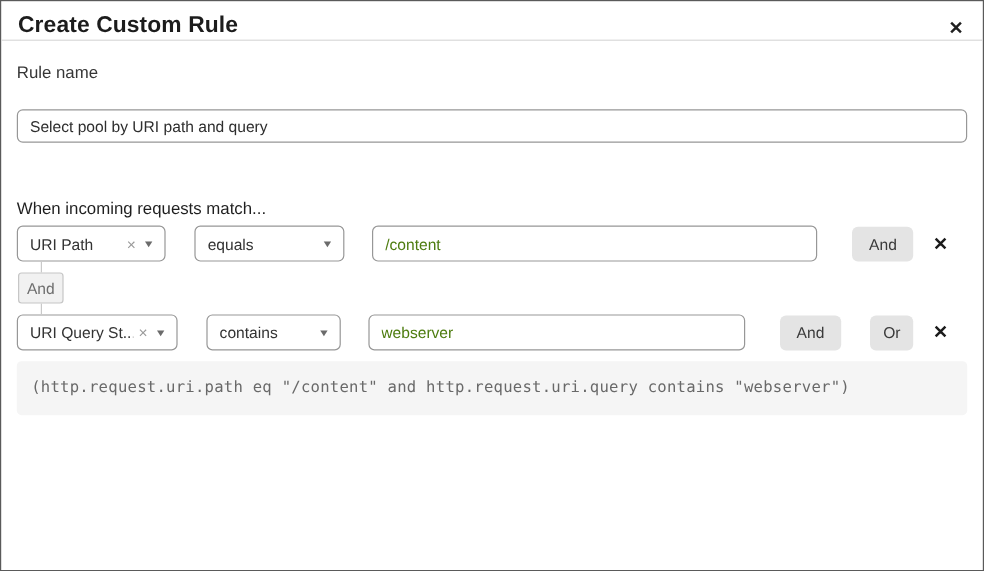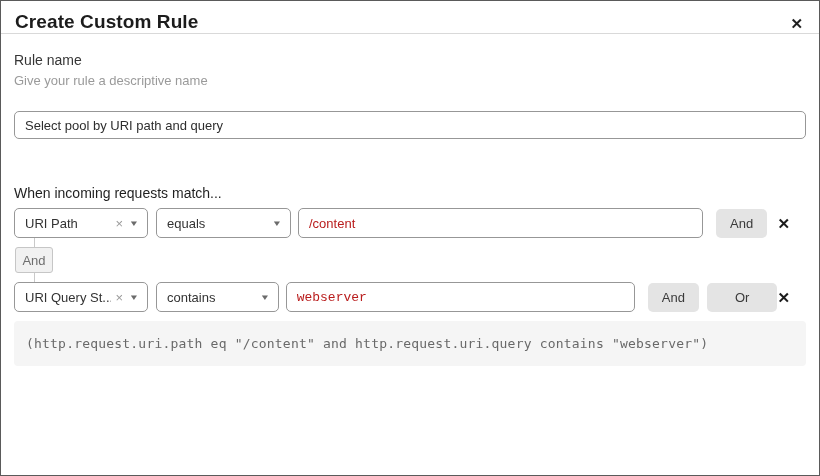--- a/index.html
+++ b/index.html
@@ -31,46 +31,46 @@
     margin-top:23px; width:100%; height:28px;
     border:1px solid #979797; border-radius:5px;
     padding:0 10px; font-size:13px; color:#2e2e2e;
     font-family:"Liberation Sans", sans-serif; outline:none; display:block;
   }
   
   .match-heading { margin-top:46px; font-size:14px; font-weight:400; color:#1f1f1f; }
   .col-labels { display:flex; margin-top:16px; font-size:13px; color:#404040; }
   .col-labels .col-field    { width:142px; }
   .col-labels .col-operator { width:142px; }
-  .cond-row { display:flex; align-items:center; height:30px; }
+  .cond-row { display:flex; align-items:center; height:30px;gap:16px; }
   .row1 { margin-top:7px; }
   .select {
     height:30px; border:1px solid #979797; border-radius:5px; background:#fff;
     display:flex; align-items:center; padding:0 9px 0 10px;
     font-size:13px; color:#333333; cursor:pointer;
   }
   .sel-field { width:134px; }
   .sel-op    { width:135px; margin-left:8px; }
   .select .sel-label { flex:1; white-space:nowrap; overflow:hidden; }
   .select .clear-x { color:#9a9a9a; font-size:13px; margin:0 7px 0 4px; }
   .select .caret   { color:#6b6b6b; font-size:8px; transform:scaleX(1.3); }
   .value-input {
     margin-left:7px; height:30px; border:1px solid #979797; border-radius:5px;
-    padding:0 10px; font-size:13px; color:#b91c1c;
+    padding:0 10px; font-size:13px; color:#4d7c0f;
     font-family:"Liberation Sans", sans-serif; outline:none;
   }
   .row1 .value-input { width:405px; }
-  .row2 .value-input { width:389px;font-family:Liberation Mono, monospace; }
+  .row2 .value-input { width:389px; }
   .conn-btn {
     height:29px; padding:0 14px; margin-left:13px;
     background:#e4e4e4; border:none; border-radius:5px;
     font-size:13px; color:#3a3a3a; cursor:pointer;
     font-family:"Liberation Sans", sans-serif;
   }
-  .conn-btn.or { margin-left:8px; padding:0 28px; }
+  .conn-btn.or { margin-left:8px; padding:0 11px; }
   .delete-x {
     margin-left:auto; margin-right:16px;
     background:none; border:none;
     font-size:15px; font-weight:700; color:#1a1a1a; cursor:pointer; line-height:1;
   }
   
   .connector { position:relative; height:44px; }
   .connector .line-top, .connector .line-bottom {
     position:absolute; left:20px; width:1px; background:#c9c9c9;
   }
@@ -97,21 +97,20 @@
 <body>
 
 <div class="dialog-header">
   <div class="dialog-title">Create Custom Rule</div>
   <button class="close-btn">✕</button>
 </div>
 
 <div class="dialog-body">
 
   <div class="rule-name-label">Rule name</div>
-  <div class="rule-name-hint">Give your rule a descriptive name</div>
   <input class="rule-name-input" type="text" value="Select pool by URI path and query" style="">
 
   <div class="match-heading">When incoming requests match...</div>
 
 
   <div class="cond-row row1">
     <div class="select sel-field">
       <span class="sel-label">URI Path</span>
       <span class="clear-x">×</span>
       <span class="caret">▼</span>

